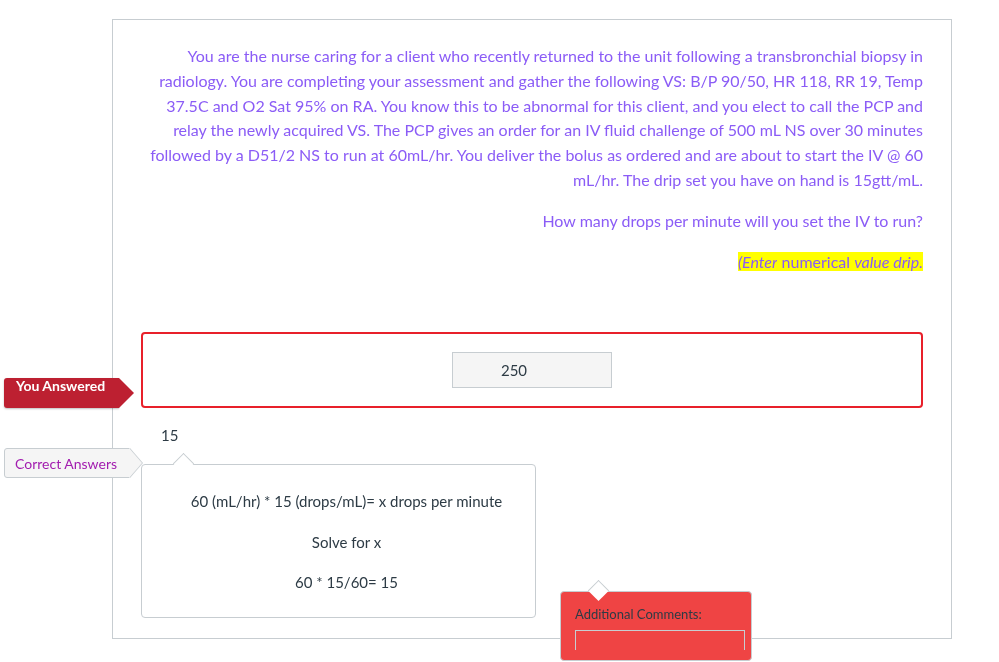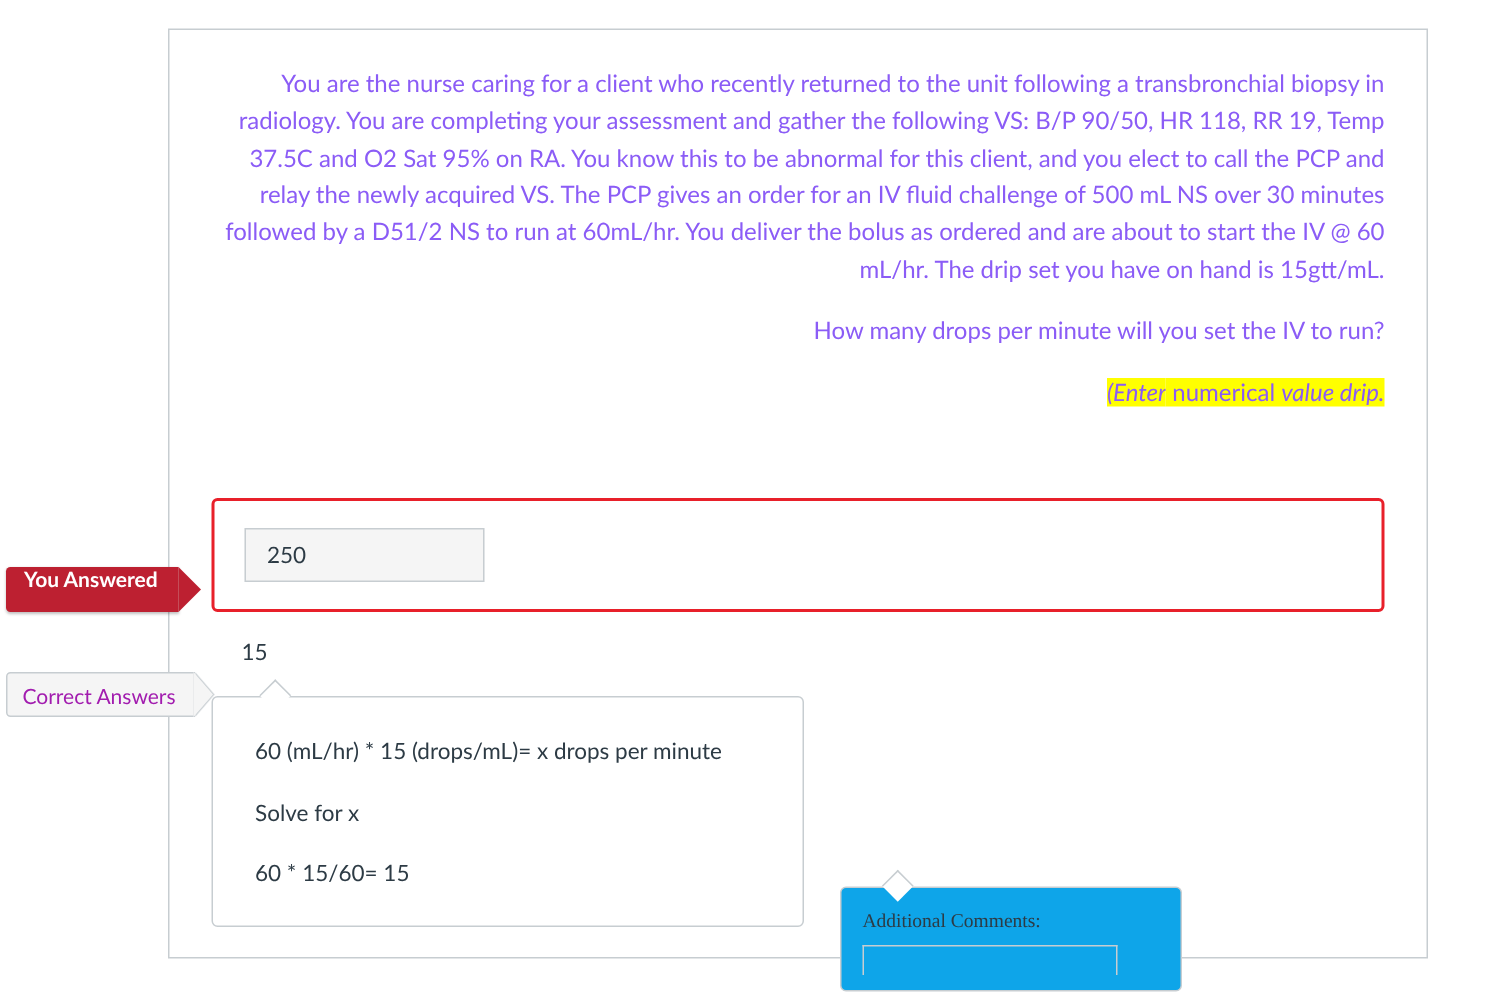--- a/index.html
+++ b/index.html
@@ -64,20 +64,21 @@
   .highlight {
     background: #ffff00;
     font-style: italic;
   }
   .highlight-regular {
     background: #ffff00;
   }
   .answer-zone {
     position: relative;
     margin: 24px 28px 18px 28px;
+    text-align: center;
   }
   .answer-frame {
     border: 2px solid #e8202a;
     border-radius: 4px;
     padding: 18px 20px;
     min-height: 74px;
   }
   .answer-display {
     display: inline-block;
     border: 1px solid #c7cdd1;
@@ -114,21 +115,22 @@
     top: -9px;
     left: 34px;
     width: 14px;
     height: 14px;
     background: #fff;
     border-left: 1px solid #c7cdd1;
     border-top: 1px solid #c7cdd1;
     transform: rotate(45deg);
   }
   .explanation-box p {
-    margin: 0 0 12px 6px;
+    margin: 0 0 12px 16px;
+    text-align: center;
   }
   .explanation-box p:last-child { margin-bottom: 0; }
 
   
   .flag {
     position: absolute;
     display: flex;
     align-items: center;
     height: 30px;
     font-size: 14px;
@@ -174,26 +176,25 @@
     border-bottom: 15px solid transparent;
     border-left: 13px solid #f5f5f5;
     filter: drop-shadow(1px 0 0 #c7cdd1);
   }
 
   
   .comments-panel {
     position: absolute;
     left: 560px;
     top: 591px;
-    width: 228px;
+    width: 192px;
     border: 1px solid #c7cdd1;
     border-radius: 4px;
-    background: #0ea5e9;
+    background: #ef4444;
     padding: 14px 14px 10px 14px;
-    font-family: Liberation Serif, serif;
   }
   .comments-panel::before {
     content: "";
     position: absolute;
     top: -9px;
     left: 30px;
     width: 14px;
     height: 14px;
     background: #fff;
     border-left: 1px solid #c7cdd1;

